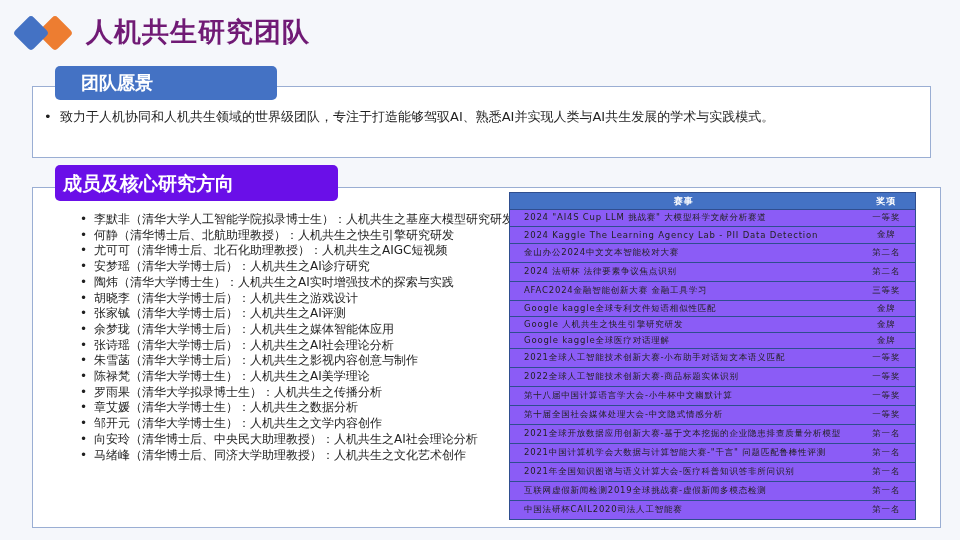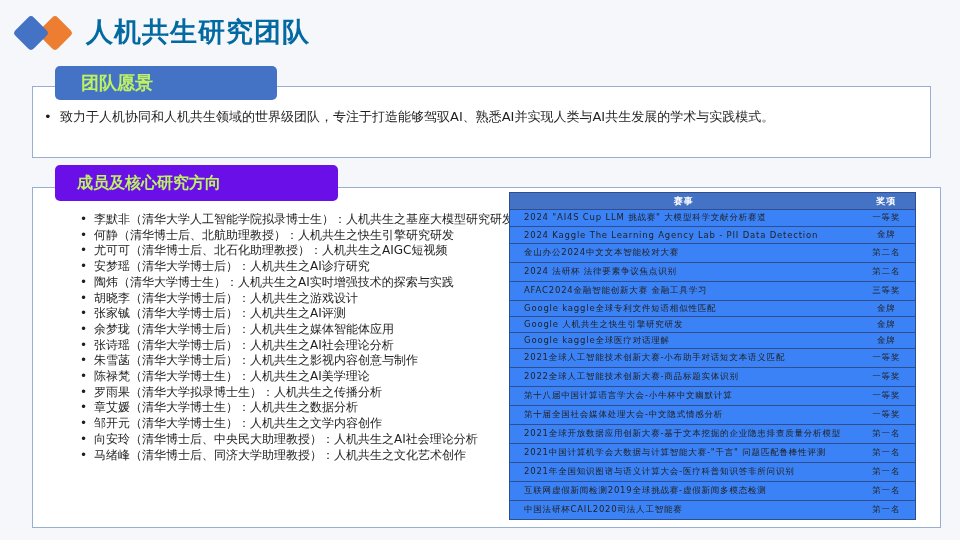--- a/index.html
+++ b/index.html
@@ -12,58 +12,58 @@
   }
   .logo { position: absolute; left: 14px; top: 14px; width: 62px; height: 38px; }
   .logo .d1, .logo .d2 {
     position: absolute; width: 26px; height: 26px; border-radius: 4px;
     transform: rotate(45deg); top: 6px;
   }
   .logo .d1 { left: 4px; background: #4472c4; z-index: 2; }
   .logo .d2 { left: 28px; background: #ed7d31; z-index: 1; }
   .title {
     position: absolute; left: 86px; top: 14px;
-    font-size: 27px; font-weight: bold; color: #0369a1; letter-spacing: 1px;
+    font-size: 27px; font-weight: bold; color: #701a75; letter-spacing: 1px;
   }
 
   .box {
     position: absolute; background: #ffffff;
     border: 1.5px solid #9aaed3;
   }
   .vision-box { left: 32px; top: 86px; width: 899px; height: 72px; }
   .members-box { left: 32px; top: 187px; width: 909px; height: 341px; }
 
   .tab {
-    position: absolute; color: #bef264; border-radius: 5px;
+    position: absolute; color: #ffffff; border-radius: 5px;
     font-weight: bold; z-index: 3;
   }
   .vision-tab {
     left: 55px; top: 66px; width: 222px; height: 34px; background: #4472c4;
     font-size: 18px; line-height: 34px; padding-left: 26px;
   }
   .members-tab {
     left: 55px; top: 165px; width: 283px; height: 36px; background: #6a0fe8;
-    font-size: 16px; line-height: 36px; padding-left: 22px;
+    font-size: 19px; line-height: 36px; padding-left: 8px;
   }
 
   .vision-text {
     position: absolute; left: 44px; top: 108px;
     font-size: 13px; color: #1f1f1f; white-space: nowrap;
   }
   .vision-text .bullet { display: inline-block; width: 16px; }
 
   .member-list { position: absolute; left: 80px; top: 212px; list-style: none; }
   .member-list li {
     font-size: 12px; line-height: 15.7px; white-space: nowrap; color: #1f1f1f;
   }
   .member-list li .bullet { display: inline-block; width: 14px; }
 
   .awards {
     position: absolute; left: 509px; top: 192px; width: 407px;
-    border-collapse: collapse; background: #3b82f6; z-index: 2;
+    border-collapse: collapse; background: #8b5cf6; z-index: 2;
     border: 1px solid #2f4e8f;
   }
   .awards th {
     background: #4472c4; color: #fff; font-size: 9px; height: 17px;
     font-weight: bold; letter-spacing: 1px;
   }
   .awards th.c1 { text-align: center; }
   .awards td {
     font-size: 8.5px; letter-spacing: 0.8px; color: #222;
     border-top: 1px solid #2f4e8f; padding-left: 14px; white-space: nowrap;

